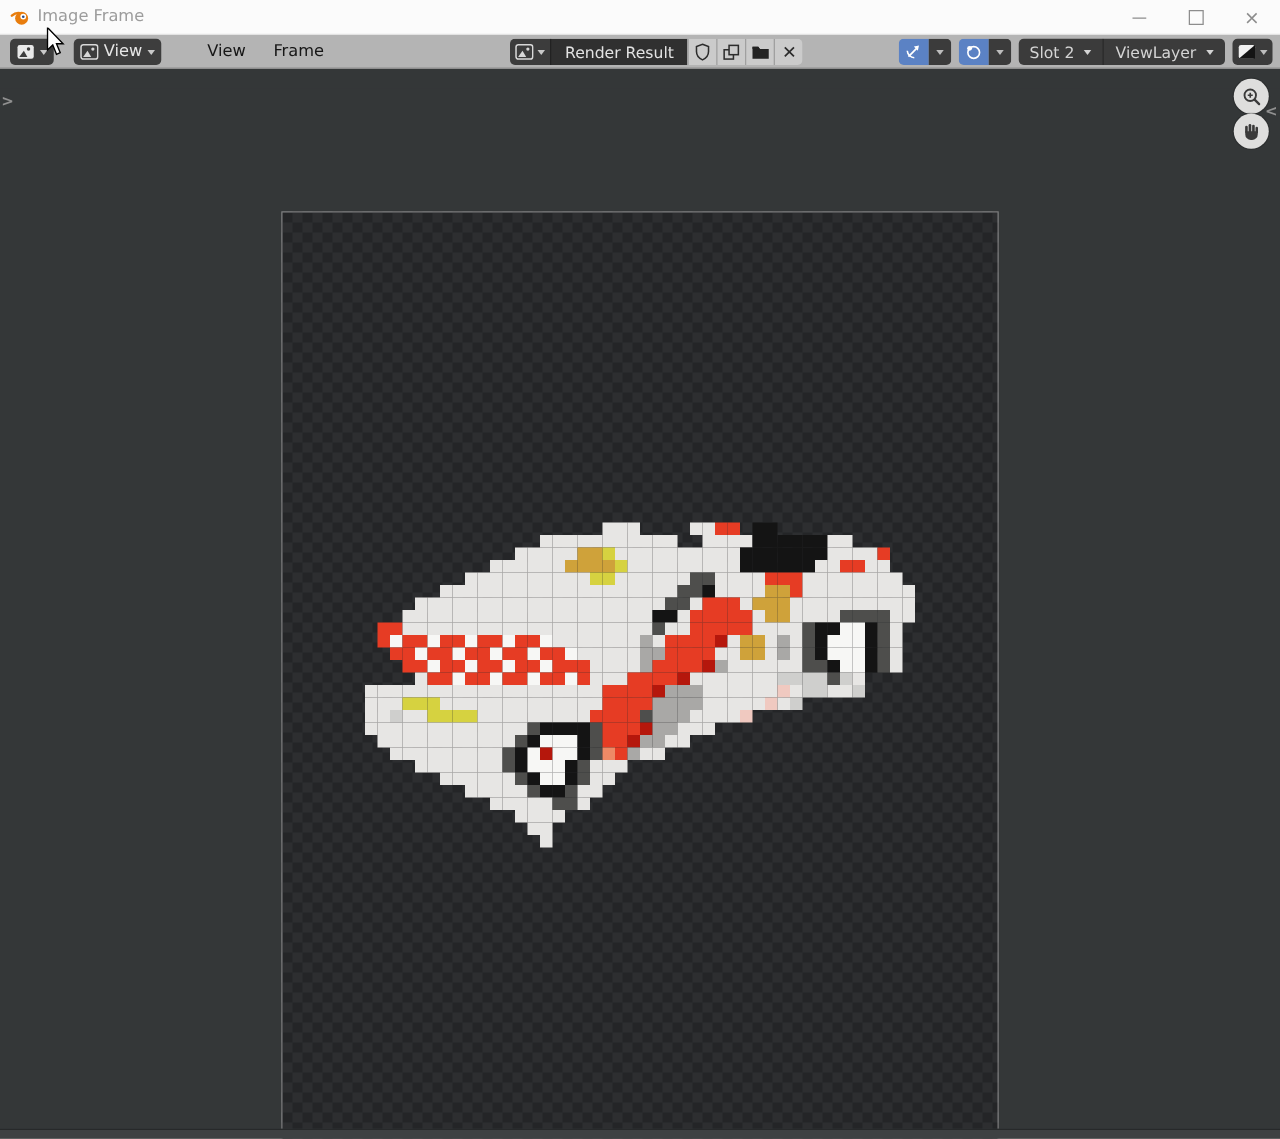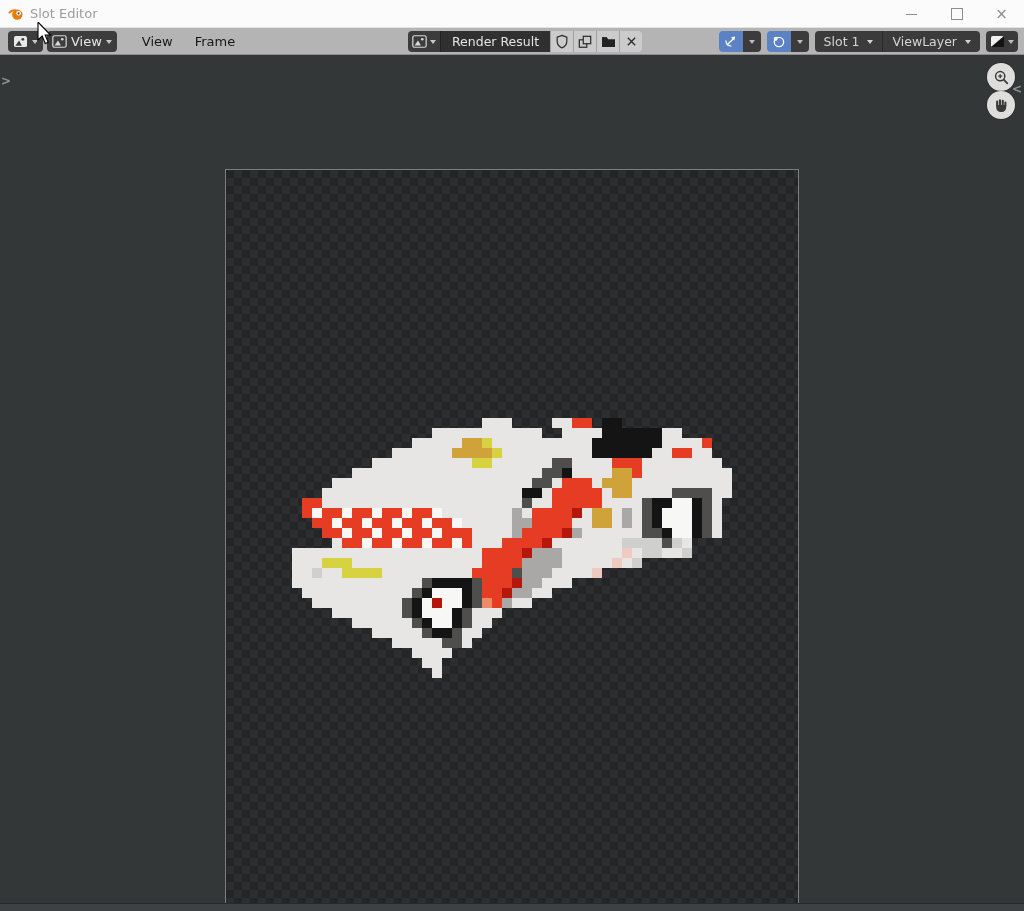--- a/index.html
+++ b/index.html
@@ -13,21 +13,21 @@
   .titlebar .title{position:absolute;left:30px;top:6px;font-size:13px;color:#9c9c9c;}
   .win-controls{position:absolute;right:0;top:0;height:28px;display:flex;}
   .win-btn{width:45px;height:28px;display:flex;align-items:center;justify-content:center;color:#8d8d8d;}
   .wb-min{width:11px;height:1px;background:#8d8d8d;display:inline-block;}
   .wb-max{width:10px;height:10px;border:1px solid #8d8d8d;display:inline-block;}
   .wb-close{font-size:15px;line-height:15px;color:#8d8d8d;}
 
   
   .hdr{position:absolute;left:0;top:28px;width:100%;height:27px;background:#b4b4b4;
     border-bottom:1px solid #8c8c8c;box-sizing:border-box;}
-  .hdr-left{position:absolute;left:8px;top:3px;display:flex;gap:4px;align-items:center;height:21px;}
+  .hdr-left{position:absolute;left:8px;top:3px;display:flex;gap:16px;align-items:center;height:21px;}
   .btn-dark{background:#3d3d3d;border-radius:4px;height:21px;display:flex;align-items:center;
     padding:0 5px;gap:4px;color:#c9c9c9;}
   .btn-dark .lbl{font-size:13px;color:#e6e6e6;}
   .chv{width:0;height:0;border-left:3.5px solid transparent;border-right:3.5px solid transparent;
     border-top:4.5px solid currentColor;display:inline-block;}
   .menu-row{display:flex;margin-left:10px;}
   .menu-item{font-size:13px;color:#161616;padding:2px 11px;}
 
   .hdr-center{position:absolute;left:408px;top:3px;height:21px;display:flex;border-radius:4px;
     overflow:hidden;align-items:stretch;}
@@ -76,21 +76,21 @@
 
   <div class="titlebar">
     <span class="logo">
       <svg width="16" height="16" viewBox="0 0 16 16">
         <path d="M1.5 6.5 Q4.5 3.8 8 4.5" stroke="#e87d0d" stroke-width="2" fill="none" stroke-linecap="round"></path>
         <circle cx="9.3" cy="8.6" r="5.2" fill="#e87d0d"></circle>
         <circle cx="10.6" cy="7.2" r="2.3" fill="#ffffff"></circle>
         <circle cx="10.6" cy="7.4" r="1.05" fill="#2a4a86"></circle>
       </svg>
     </span>
-    <span class="title">Slot Editor</span>
+    <span class="title">Image Frame</span>
     <div class="win-controls">
       <span class="win-btn">
           <i class="wb-min"></i>
         </span>
       <span class="win-btn">
           <i class="wb-max"></i>
         </span>
       <span class="win-btn">
           <span class="wb-close">×</span>
         </span>
@@ -189,21 +189,21 @@
             <circle cx="8.5" cy="8.5" r="5" fill="none" stroke="#ffffff" stroke-width="1.4"></circle>
             <circle cx="5" cy="5" r="2.1" fill="#ffffff"></circle>
           </svg>
         </span>
         <span class="tg-chv">
             <i class="chv"></i>
           </span>
       </div>
       <div class="slot-pill">
         <div class="slot-sec">
-          <span>Slot 1</span>
+          <span>Slot 2</span>
           <i class="chv"></i>
         </div>
         <div class="slot-sec">
           <span>ViewLayer</span>
           <i class="chv"></i>
         </div>
       </div>
       <div class="btn-sq">
         <span>
           <svg width="15" height="13" viewBox="0 0 16 14">

